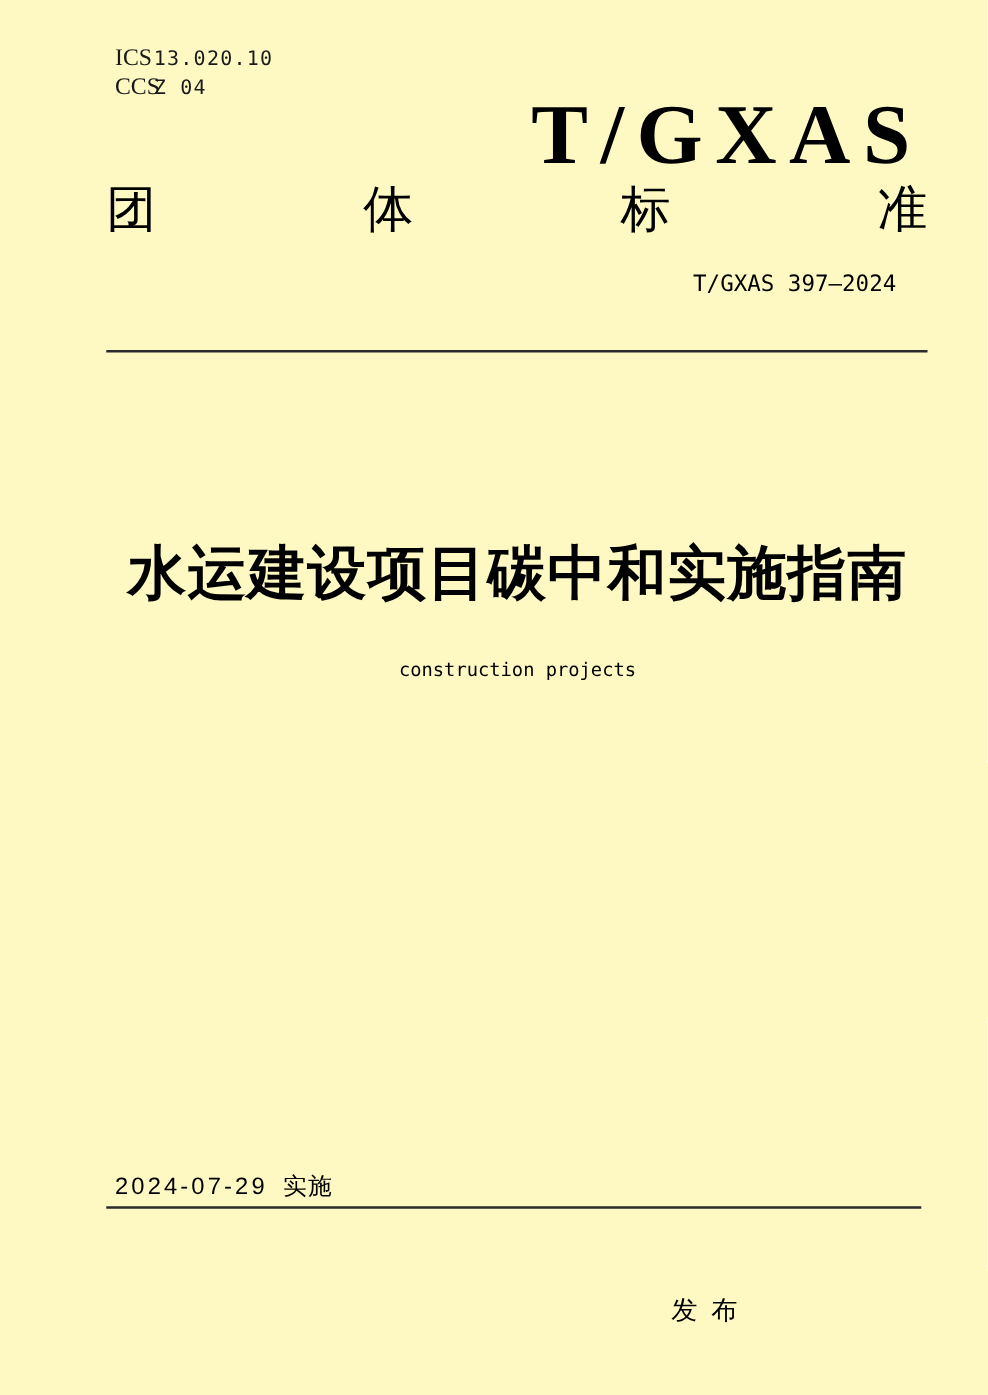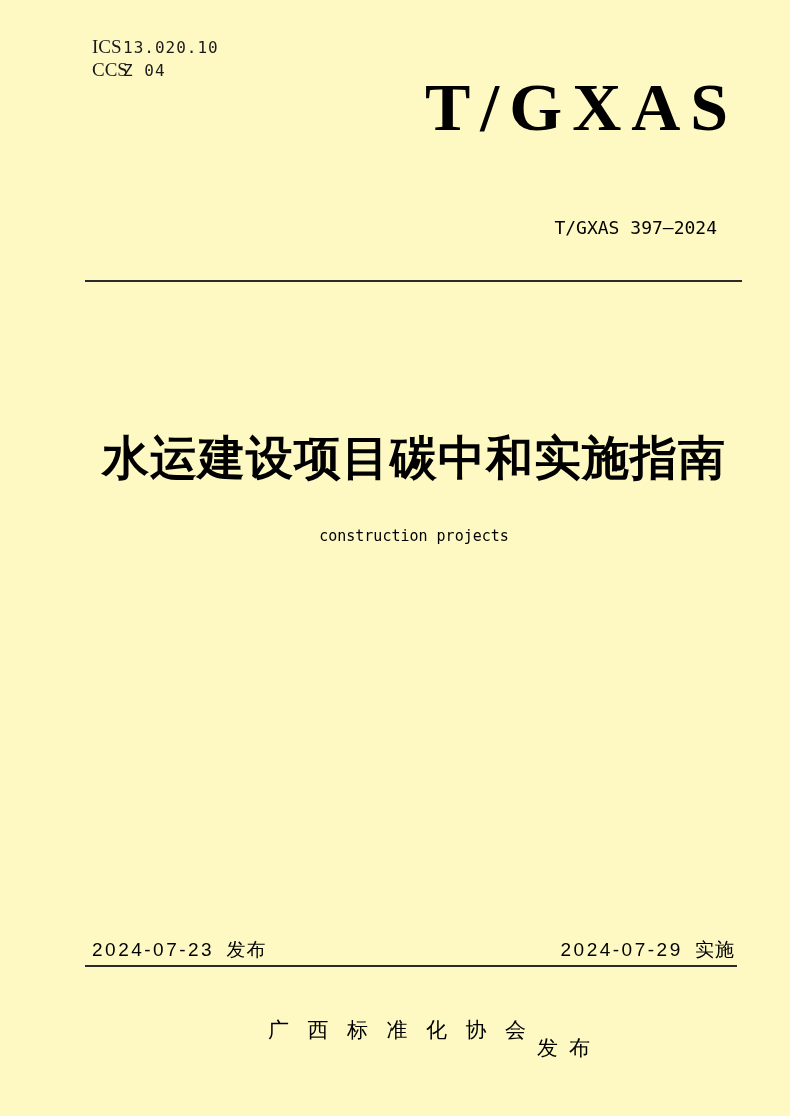--- a/index.html
+++ b/index.html
@@ -167,44 +167,40 @@
       <span class="code-value">13.020.10</span>
     </div>
     <div class="code-row">
       <span class="code-label">CCS</span>
       <span class="code-value">Z 04</span>
     </div>
   </div>
 
   <div class="logo">T/GXAS</div>
 
+  <div class="standard-type">团体标准</div>
 
   <div class="standard-number">T/GXAS 397—2024</div>
 
   <div class="rule rule-top"></div>
 
   <div class="title-wrap">
     <div class="title-cn">水运建设项目碳中和实施指南</div>
     <div class="title-en">
       <div>construction projects</div>
     </div>
   </div>
 
   <div class="dates-row">
     <div>
-      <span class="date-value">2024-07-23</span>
-      <span class="date-label">发布</span>
-    </div>
-    <div>
       <span class="date-value">2024-07-29</span>
       <span class="date-label">实施</span>
     </div>
   </div>
 
   <div class="rule rule-bottom"></div>
 
   <div class="publishers">
-    <div class="publisher-primary">广西标准化协会</div>
   </div>
 
   <div class="release-label">发布</div>
 
 </div>
 
 </body></html>

